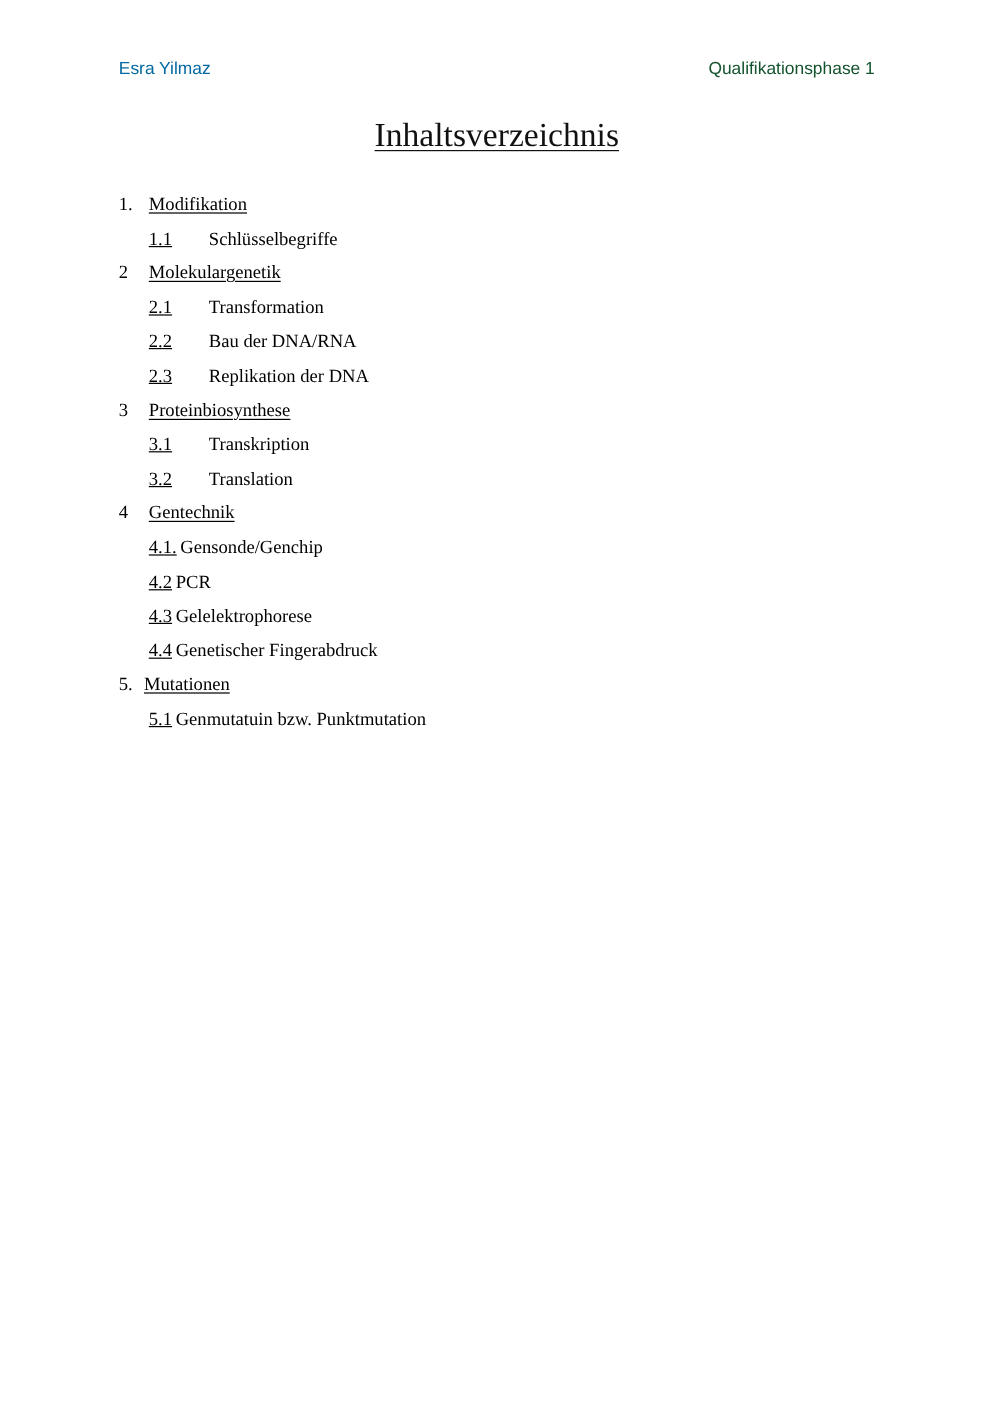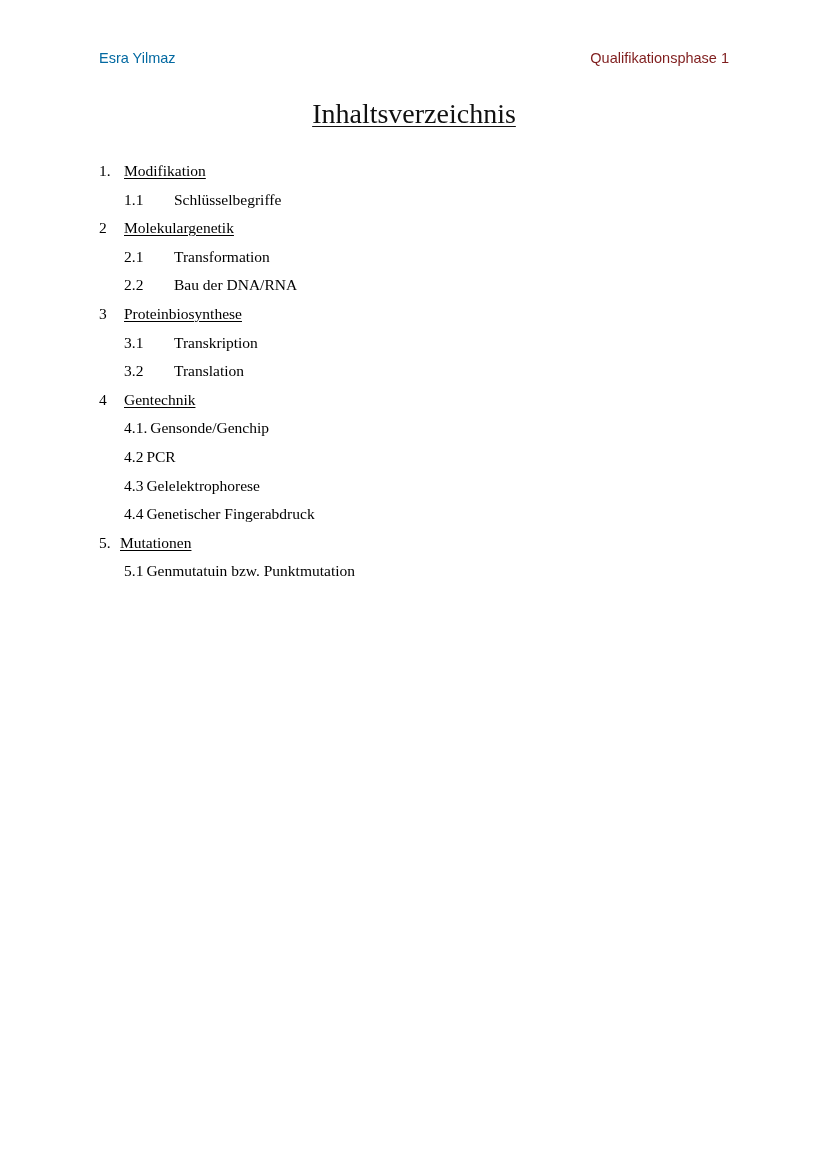--- a/index.html
+++ b/index.html
@@ -1,44 +1,45 @@
 <!DOCTYPE html>
 <html><head>
   <meta charset="utf-8">
   <style>
     html, body { margin: 0; padding: 0; background: #ffffff; }
     body { width: 828px; height: 1171px; position: relative; overflow: hidden; color: #1a1a1a; }
     .header-left { position: absolute; left: 99px; top: 50px; font-family: "Liberation Sans", sans-serif; font-size: 14.5px; color: #0369a1; }
-    .header-right { position: absolute; right: 99px; top: 50px; font-family: "Liberation Sans", sans-serif; font-size: 14.5px; color: #7f1d1d; }
+    .header-right { position: absolute; right: 99px; top: 50px; font-family: "Liberation Sans", sans-serif; font-size: 14.5px; color: #14532d; }
     .title { position: absolute; left: 0; width: 828px; top: 98px; text-align: center; font-family: "Liberation Serif", serif; font-size: 28px; color: #111; }
     .title span { text-decoration: underline; text-underline-offset: 3px; text-decoration-thickness: 1px; }
     .toc { position: absolute; left: 99px; top: 157px; font-family: "Liberation Serif", serif; font-size: 15.5px; color: #000000; }
     .row { height: 28.6px; line-height: 28.6px; white-space: nowrap; position: relative; }
     .num { display: inline-block; }
     .lvl1 .num { width: 25px; }
     .lvl1.tight .num { width: 21px; }
     .lvl1 .label { text-decoration: underline; text-underline-offset: 2px; text-decoration-thickness: 1px; }
     .lvl2 { padding-left: 25px; }
-    .lvl2 .num { width: 50px; }
+    .lvl2 .num { width: 50px; text-decoration: underline; }
     .lvl2.inline .num { width: auto; margin-right: 3px; }
   </style>
 </head>
 <body>
 
 <div class="header-left">Esra Yilmaz</div>
 <div class="header-right">Qualifikationsphase 1</div>
 
 <div class="title"><span>Inhaltsverzeichnis</span></div>
 
 <div class="toc">
   <div class="row lvl1"><span class="num">1.</span><span class="label">Modifikation</span></div>
   <div class="row lvl2"><span class="num">1.1</span><span class="label">Schlüsselbegriffe</span></div>
   <div class="row lvl1"><span class="num">2</span><span class="label">Molekulargenetik</span></div>
   <div class="row lvl2"><span class="num">2.1</span><span class="label">Transformation</span></div>
   <div class="row lvl2"><span class="num">2.2</span><span class="label">Bau der DNA/RNA</span></div>
+  <div class="row lvl2"><span class="num">2.3</span><span class="label">Replikation der DNA</span></div>
   <div class="row lvl1"><span class="num">3</span><span class="label">Proteinbiosynthese</span></div>
   <div class="row lvl2"><span class="num">3.1</span><span class="label">Transkription</span></div>
   <div class="row lvl2"><span class="num">3.2</span><span class="label">Translation</span></div>
   <div class="row lvl1"><span class="num">4</span><span class="label">Gentechnik</span></div>
   <div class="row lvl2 inline"><span class="num">4.1.</span><span class="label">Gensonde/Genchip</span></div>
   <div class="row lvl2 inline"><span class="num">4.2</span><span class="label">PCR</span></div>
   <div class="row lvl2 inline"><span class="num">4.3</span><span class="label">Gelelektrophorese</span></div>
   <div class="row lvl2 inline"><span class="num">4.4</span><span class="label">Genetischer Fingerabdruck</span></div>
   <div class="row lvl1 tight"><span class="num">5.</span><span class="label">Mutationen</span></div>
   <div class="row lvl2 inline"><span class="num">5.1</span><span class="label">Genmutatuin bzw. Punktmutation</span></div>

